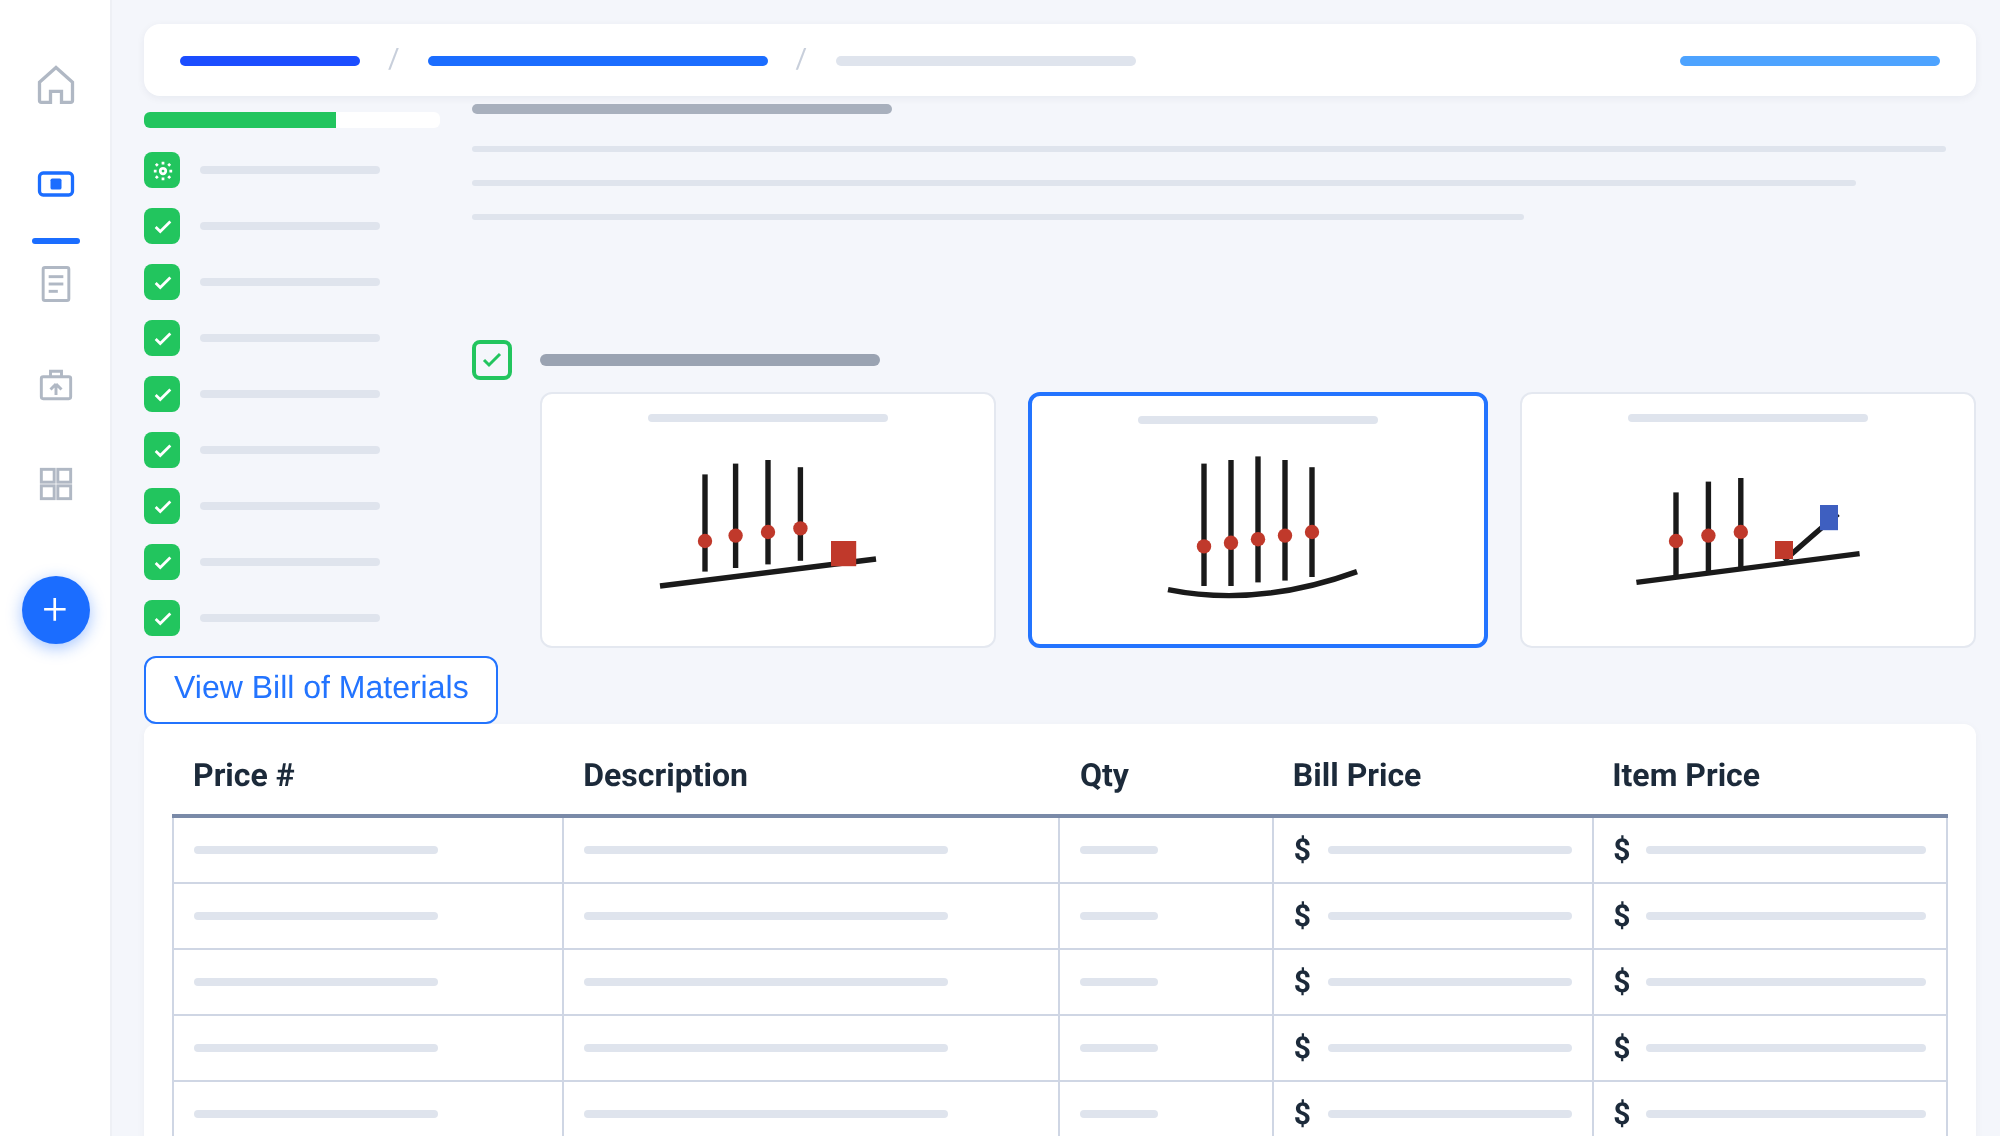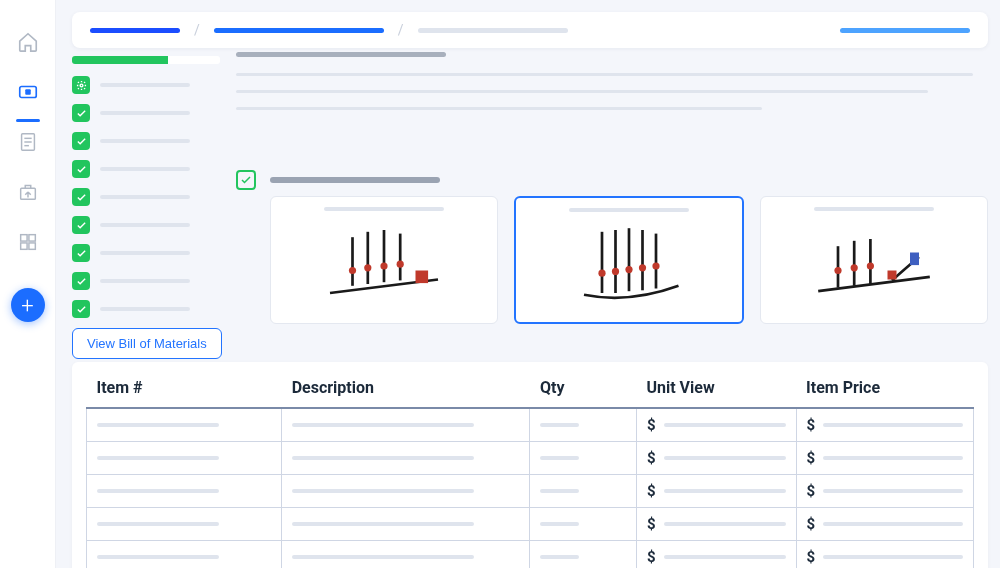--- a/index.html
+++ b/index.html
@@ -54,21 +54,21 @@
 
   
   .cards { position: absolute; top: 140px; left: 198px; right: 0; display: flex; gap: 16px; }
   .card { flex: 1; height: 128px; background: #fff; border: 1px solid #e4e8f0; border-radius: 6px; padding: 10px 14px; display: flex; flex-direction: column; align-items: center; cursor: pointer; }
   .card.selected { border: 2px solid #2374ff; }
   .card-title-bar { height: 4px; width: 120px; border-radius: 2px; background: #dfe4ed; margin-bottom: 8px; }
   .card-img { flex: 1; width: 100%; display: flex; align-items: center; justify-content: center; }
   .card-img svg { width: 150px; height: 90px; }
 
   
-  .bom-btn { position: absolute; top: 272px; left: 0; padding: 7px 14px; background: #fff; border: 1.5px solid #2374ff; color: #2374ff; border-radius: 6px; font-size: 13px; font-weight: 500; cursor: pointer; }
+  .bom-btn { position: absolute; top: 272px; left: 0; padding: 7px 14px; background: #fff; border: 1.5px solid #2374ff; color: #2374ff; border-radius: 6px; font-size: 16px; font-weight: 500; cursor: pointer; }
 
   
   .table-wrap { position: absolute; top: 306px; left: 0; right: 0; background: #fff; border-radius: 6px; padding: 10px 14px 14px; box-shadow: 0 1px 4px rgba(20,30,60,.04); }
   table.bom { width: 100%; border-collapse: collapse; }
   table.bom th { text-align: left; font-size: 16px; font-weight: 700; color: #1c2a3a; padding: 6px 10px 10px; border-bottom: 2px solid #7a8aa8; }
   table.bom td { padding: 7px 10px; border: 1px solid #cfd6e4; vertical-align: middle; height: 26px; }
   table.bom tbody tr:first-child td { border-top: 1px solid #cfd6e4; }
   .cell-bar { height: 4px; border-radius: 2px; background: #dfe4ed; }
   .col-item { width: 22%; }
   .col-desc { width: 28%; }
@@ -314,24 +314,24 @@
       </div>
     </div>
   </div>
 
   <button class="bom-btn">View Bill of Materials</button>
 
   <div class="table-wrap">
     <table class="bom">
       <thead>
         <tr>
-          <th class="col-item">Item #</th>
+          <th class="col-item">Price #</th>
           <th class="col-desc">Description</th>
           <th class="col-qty">Qty</th>
-          <th class="col-up">Unit View</th>
+          <th class="col-up">Bill Price</th>
           <th class="col-tp">Item Price</th>
         </tr>
       </thead>
       <tbody>
 
         <tr>
           <td>
               <div class="cell-bar cb-w70"></div>
             </td>
           <td>

